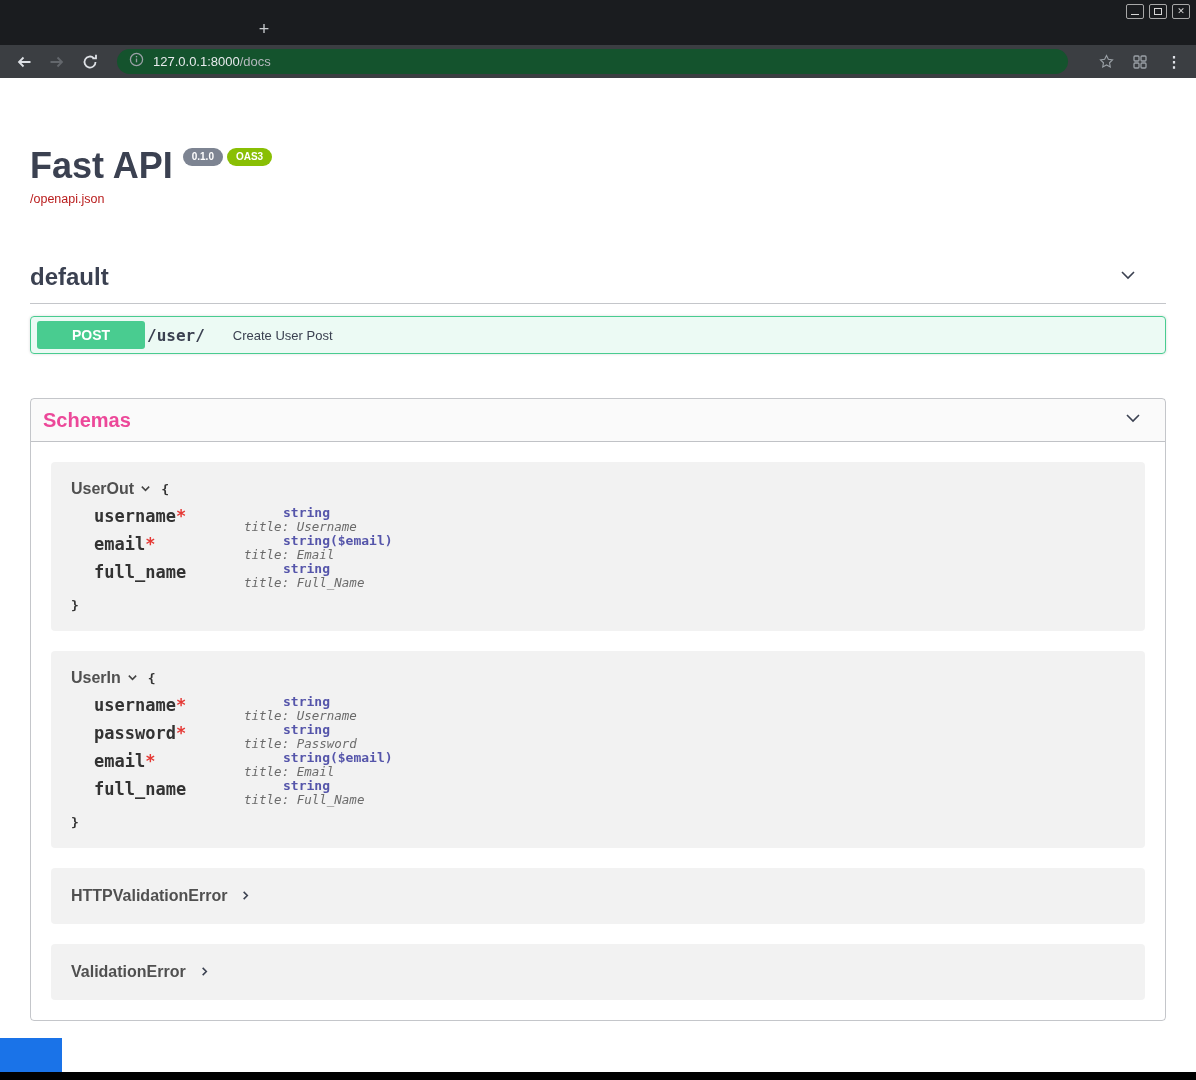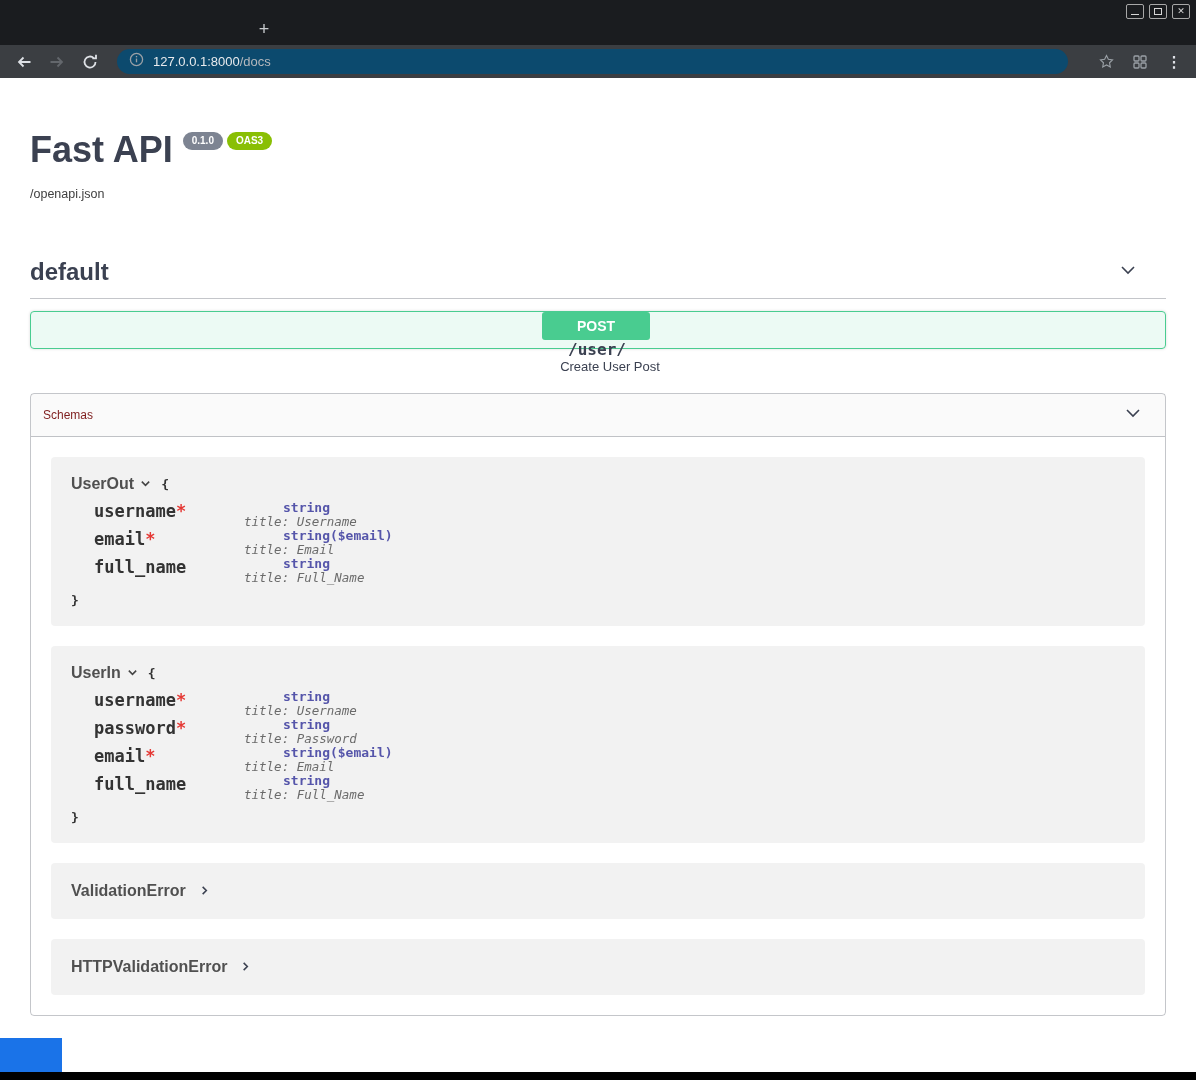--- a/index.html
+++ b/index.html
@@ -22,65 +22,65 @@
                overflow:hidden; text-overflow:ellipsis; }
   .tab-close { color:#9aa0a6; font-size:14px; line-height:1; cursor:pointer; }
   .new-tab { position:absolute; left:252px; bottom:4px; width:24px; height:24px;
              color:#c7cacd; font-size:18px; line-height:24px; text-align:center;
              border-radius:50%; cursor:pointer; }
 
   .toolbar { height:33px; background:#3b3e42; display:flex; align-items:center;
              padding:0 12px 0 14px; }
   .nav-icon { width:20px; height:20px; display:flex; align-items:center;
               justify-content:center; margin-right:13px; cursor:pointer; }
-  .urlbar { flex:1; height:25px; background:#0c4a6e; border-radius:13px;
+  .urlbar { flex:1; height:25px; background:#14532d; border-radius:13px;
             display:flex; align-items:center; padding:0 12px; gap:9px;
             margin:0 14px 0 4px; cursor:text;text-align:right; }
   .url { font-size:13px; line-height:1; }
   .url .host { color:#e8eaed; }
   .url .path { color:#b4b8bd; }
   .tb-icon { width:20px; height:20px; display:flex; align-items:center;
              justify-content:center; margin-left:14px; cursor:pointer; }
   .tb-icon.menu { color:#dee1e6; font-size:15px; font-weight:bold; }
 
   
   .page { height:960px; background:#fff; overflow:hidden; }
-  .swagger { padding:0 30px; }
+  .swagger { padding:16px 30px; }
 
   .info { padding-top:50px; }
   .api-title { font-size:36px; font-weight:700; color:#3b4151; line-height:1.2; }
   .badge { display:inline-block; vertical-align:top; margin-top:4px; margin-left:10px;
            font-size:10px; font-weight:600; color:#fff; padding:3px 9px;
            border-radius:57px; line-height:1.2; }
   .badge.ver { background:#7d8492; }
   .badge.oas { background:#89bf04; margin-left:4px; }
-  .spec-link { display:inline-block; margin-top:16px; font-size:12.5px;
-               color:#404040; text-decoration:none; cursor:pointer; }
+  .spec-link { display:inline-block; margin-top:5px; font-size:12.5px;
+               color:#b91c1c; text-decoration:none; cursor:pointer; }
 
   .tag-section { margin-top:56px; }
   .tag-row { display:flex; justify-content:space-between; align-items:center;
              padding:0 28px 12px 0; border-bottom:1px solid rgba(59,65,81,.3);
              cursor:pointer; }
   .tag-label { font-size:24px; font-weight:600; color:#3b4151; }
 
   .opblock { margin-top:12px; height:38px; border:1px solid #49cc90;
              background:rgba(73,204,144,.1); border-radius:4px;
              box-shadow:0 0 3px rgba(0,0,0,.15); display:flex;
-             align-items:center; padding:0 10px 0 6px; cursor:pointer;flex-direction:column; }
+             align-items:center; padding:0 10px 0 6px; cursor:pointer; }
   .method { width:108px; text-align:center; padding:6px 0; background:#49cc90;
             color:#fff; font-weight:700; font-size:14px; border-radius:3px; }
   .op-path { margin-left:2px; font-family:"DejaVu Sans Mono","Liberation Mono",monospace;
              font-weight:700; font-size:16px; color:#3b4151; }
   .op-summary { margin-left:28px; font-size:13px; color:#3b4151; }
 
   .models { margin-top:44px; border:1px solid rgba(59,65,81,.3); border-radius:4px; }
   .models-header { display:flex; justify-content:space-between; align-items:center;
                    padding:9px 22px 9px 12px; border-bottom:1px solid rgba(59,65,81,.3);
                    background:rgba(0,0,0,.02); cursor:pointer; }
-  .models-title { font-size:12px; font-weight:400; color:#7f1d1d; }
+  .models-title { font-size:20px; font-weight:700; color:#ec4899; }
   .models-body { padding:20px; }
 
   .model-box { background:rgba(0,0,0,.05); border-radius:4px;
                padding:18px 20px; margin-bottom:20px; }
   .model-box:last-child { margin-bottom:0; }
   .model-head { display:flex; align-items:center; gap:6px; }
   .model-name { font-size:16px; font-weight:700; color:#505050; cursor:pointer; }
   .mono { font-family:"DejaVu Sans Mono","Liberation Mono",monospace; }
   .brace { font-size:13px; font-weight:700; color:#333; margin-left:4px; }
   .brace.close { margin:8px 0 0 0; }
@@ -270,37 +270,37 @@
               <div class="prop-detail">
                 <div class="prop-type mono"><span>string</span><span></span></div>
                 <div class="prop-title mono">title: Full_Name</div>
               </div>
             </div>
           </div>
           <div class="brace close mono">}</div>
         </div>
 
         <div class="model-box collapsed">
+          <span class="model-name">HTTPValidationError</span>
+          <span>
+            <svg width="11" height="11" viewBox="0 0 12 12">
+                <path d="M4 2 l4 4 -4 4" fill="none" stroke="#3b4151" stroke-width="1.7"></path>
+              </svg>
+          </span>
+        </div>
+
+        <div class="model-box collapsed">
           <span class="model-name">ValidationError</span>
           <span>
             <svg width="11" height="11" viewBox="0 0 12 12">
                 <path d="M4 2 l4 4 -4 4" fill="none" stroke="#3b4151" stroke-width="1.7"></path>
               </svg>
           </span>
         </div>
 
-        <div class="model-box collapsed">
-          <span class="model-name">HTTPValidationError</span>
-          <span>
-            <svg width="11" height="11" viewBox="0 0 12 12">
-                <path d="M4 2 l4 4 -4 4" fill="none" stroke="#3b4151" stroke-width="1.7"></path>
-              </svg>
-          </span>
-        </div>
-
       </div>
     </div>
 
   </div>
 </div>
 
 <div class="bottom-row">
   <div class="blue-box"></div>
 </div>
 <div class="black-bar"></div>

